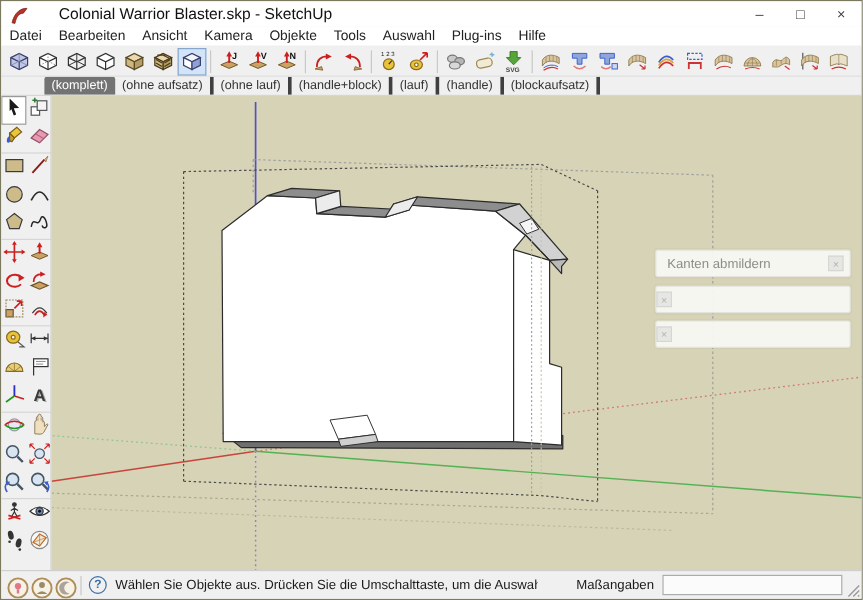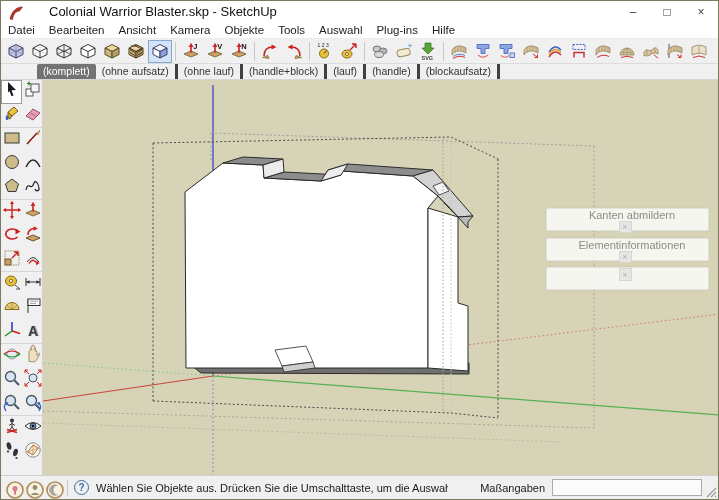--- a/index.html
+++ b/index.html
@@ -36,21 +36,21 @@
   .palette { width:42px; background:#f0f0f0; border-right:1px solid #d2d2d2;
              display:grid; grid-template-columns:21px 21px; align-content:start; }
   .ptool { height:24px; display:flex; align-items:center; justify-content:center; }
   .ptool.pressed { background:#fff; border:1px solid #9a9a9a; }
   .ptool.psep { border-bottom:1px solid #d6d6d6; }
   .viewport { flex:1; position:relative; background:#d7d3b6; overflow:hidden; }
   .viewport svg.scene { position:absolute; left:0; top:0; }
   
   .panel { position:absolute; left:503px; width:163px; height:23px;
            background:rgba(249,248,245,0.92); border:1px solid #e3e2dd; border-radius:2px;
-           display:flex; align-items:center; box-shadow:0 0 2px rgba(0,0,0,0.08);flex-direction:column; }
+           display:flex; align-items:center; box-shadow:0 0 2px rgba(0,0,0,0.08); }
   .panel-title { font-size:11px; color:#8e8e88; margin-left:9px; flex:1; }
   .panel-close { width:13px; height:13px; background:#e6e6e4; border:1px solid #d6d6d2; margin-right:5px;
                  font-size:9px; color:#b4b4b0; display:flex; align-items:center; justify-content:center; }
   
   .statusbar { height:24px; background:#f0f0f0; border-top:1px solid #cfcfcf;
                display:flex; align-items:center; font-size:11px; color:#222; }
   .sb-circle { width:16px; height:16px; margin-left:4px; }
   .sb-sep { width:1px; height:16px; background:#c8c8c8; margin:0 6px; }
   .sb-help { width:15px; height:15px; border-radius:50%; border:1.5px solid #3a6ea5; color:#3a6ea5;
              font-size:10px; font-weight:bold; display:flex; align-items:center; justify-content:center; }
@@ -604,21 +604,20 @@
           <line x1="450" y1="139" x2="450" y2="412" stroke="#c7c3a9" stroke-width="1" stroke-dasharray="1.6 2"></line>
           <path d="M152,143 L450,137 L497,159 M152,143 L152,401 M152,401 L450,413 L497,418 M497,159 L497,418" stroke="#4a4a4a" stroke-width="1" stroke-dasharray="2 2.2"></path>
         </g>
       </svg>
 
       <div class="panel" style="top:128px">
         <span class="panel-title">Kanten abmildern</span>
         <span class="panel-close">×</span>
       </div>
       <div class="panel" style="top:158px">
-        <span class="panel-title">Elementinformationen</span>
         <span class="panel-close">×</span>
       </div>
       <div class="panel" style="top:187px">
         <span class="panel-close">×</span>
       </div>
     </div>
   </div>
 
   <div class="statusbar">
     <span class="sb-circle"><svg width="20" height="20" viewBox="0 0 20 20">

